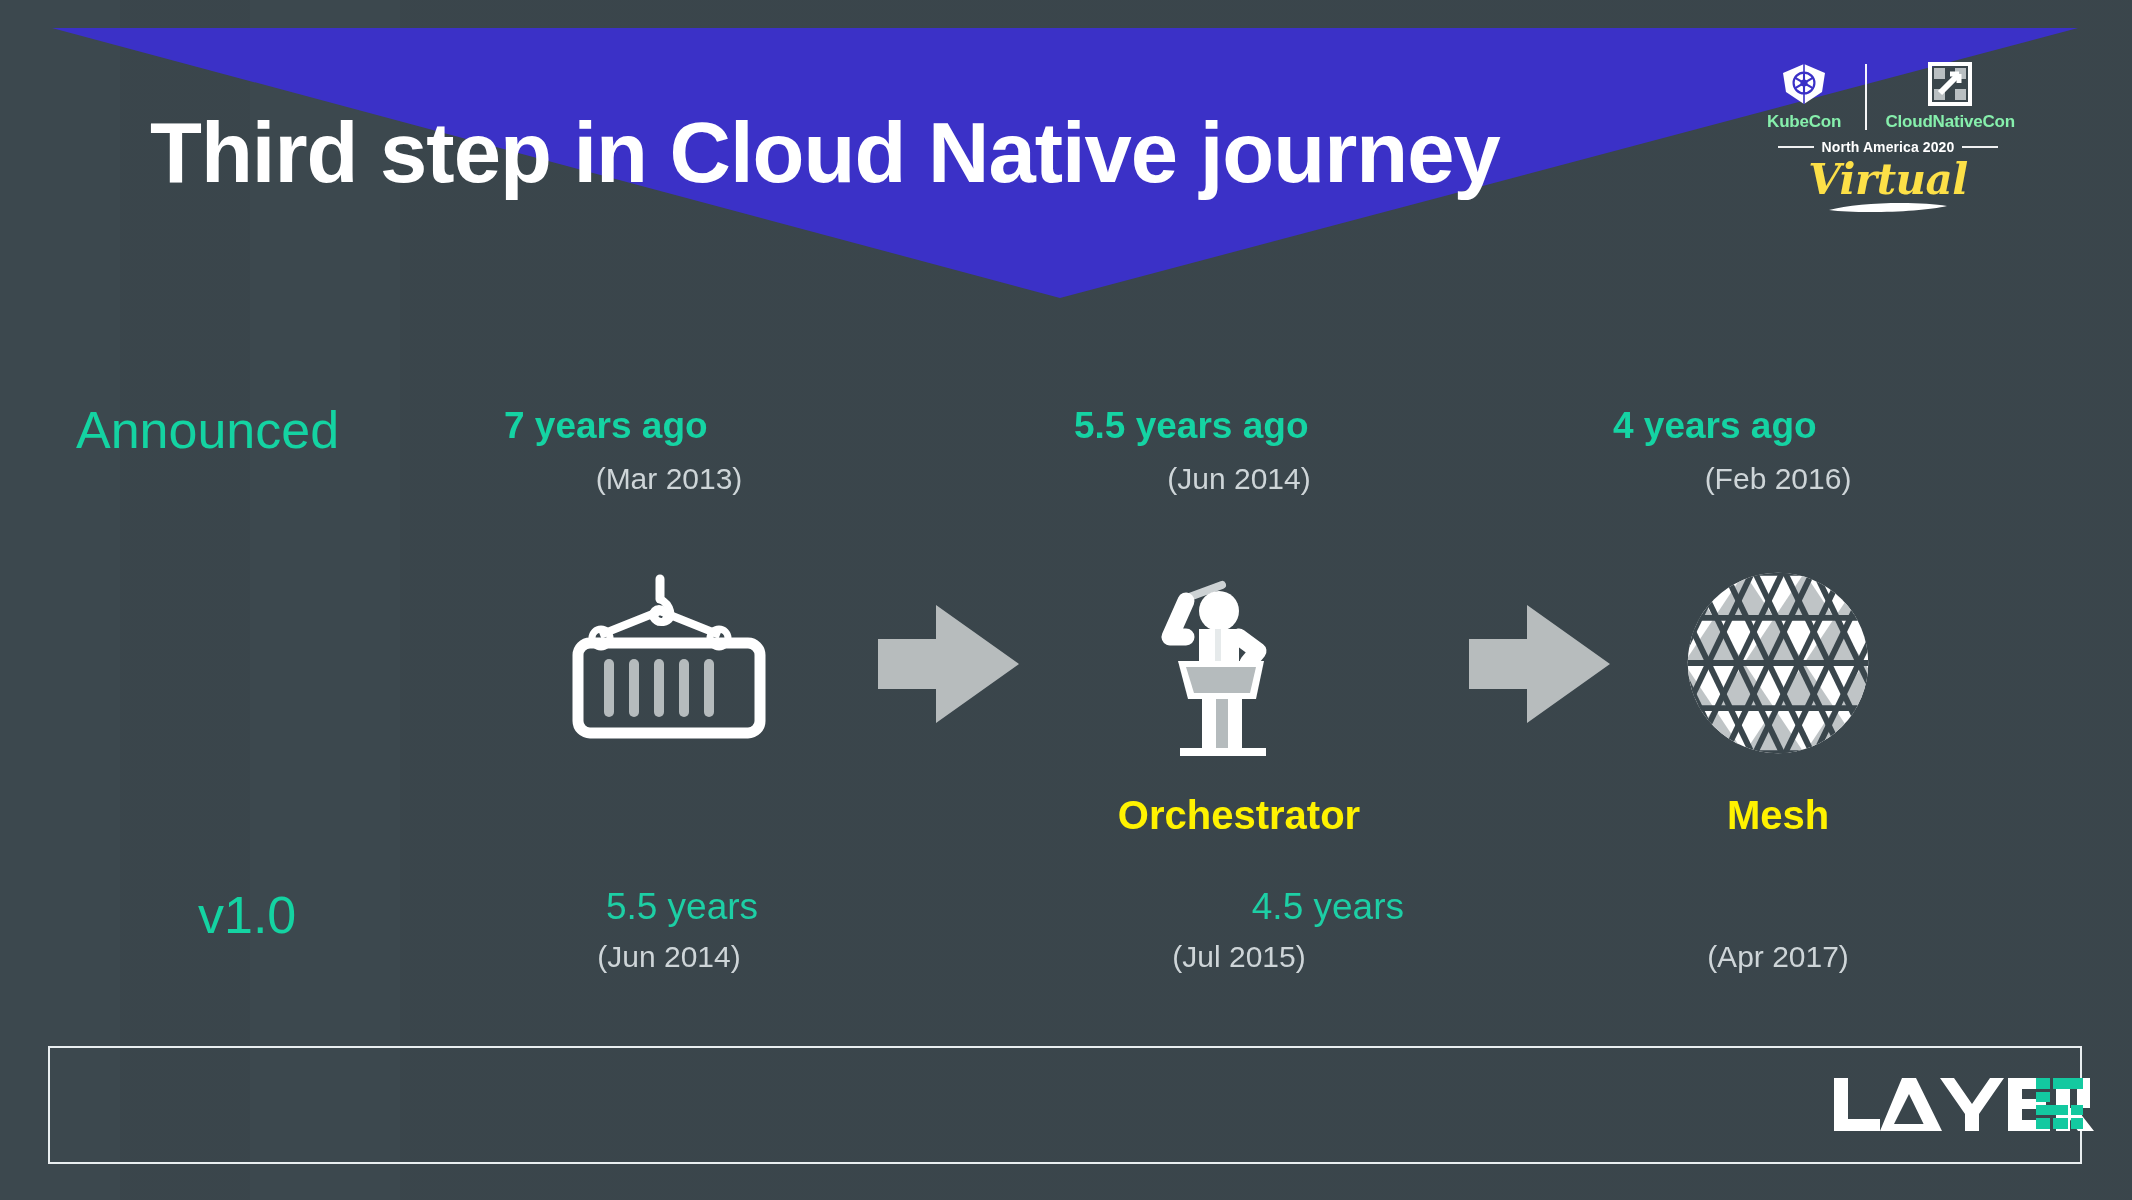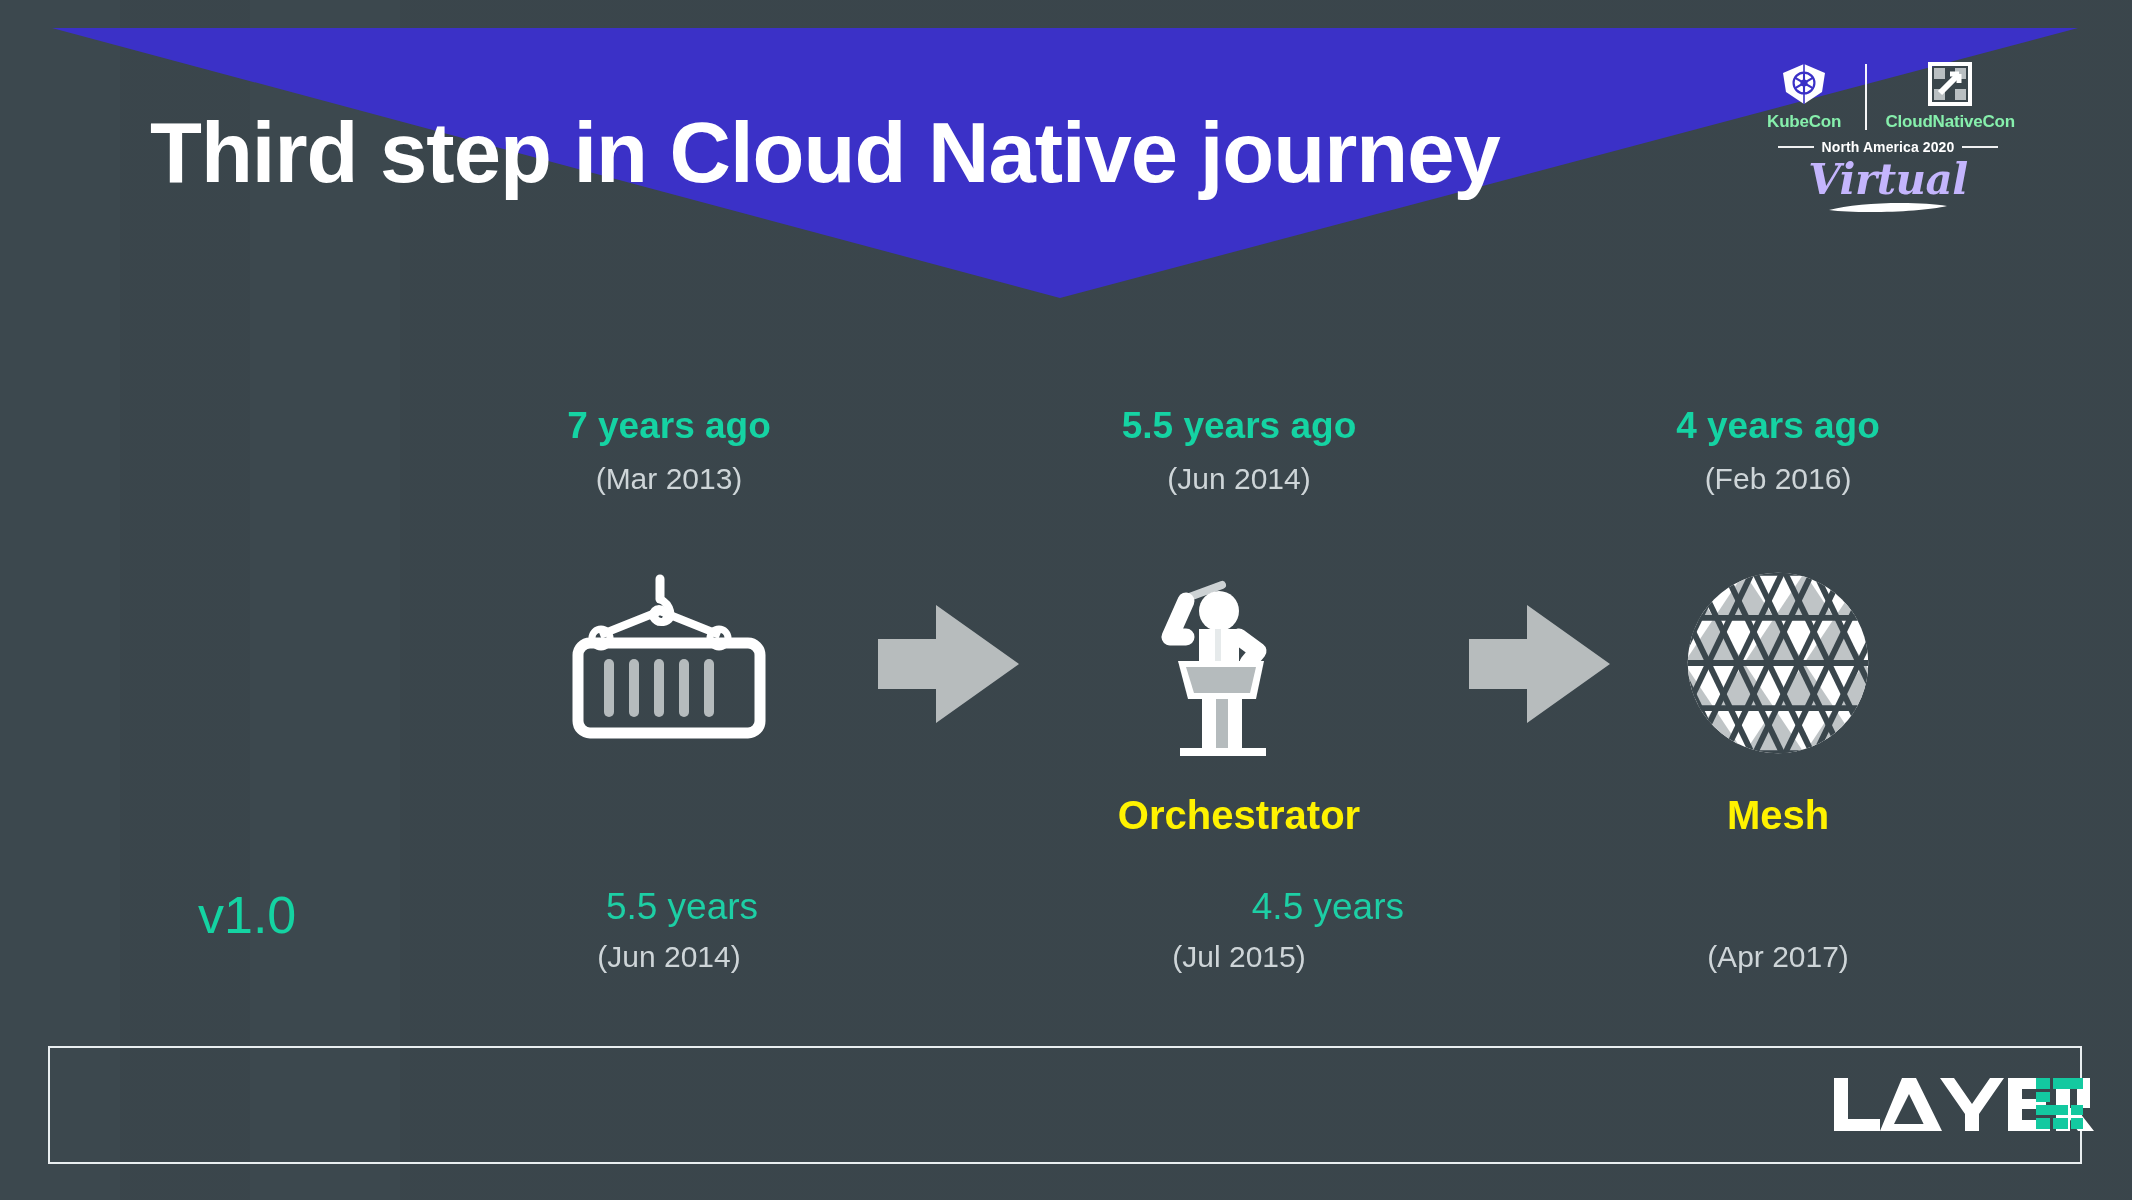--- a/index.html
+++ b/index.html
@@ -108,40 +108,40 @@
     white-space: nowrap;
     letter-spacing: 0.1px;
   }
   .kc-virtual {
     margin-top: 4px;
     text-align: center;
     font-family: "DejaVu Serif", serif;
     font-style: italic;
     font-size: 42px;
     font-weight: 700;
-    color: #c4b5fd;
+    color: #fde047;
     line-height: 1;
     letter-spacing: -0.5px;
   }
   .kc-swoosh { margin-top: -2px; display: flex; justify-content: center; }
 
   
   .row-label {
     position: absolute;
     color: #14d3a2;
     font-weight: 400;
     white-space: nowrap;
   }
   .row-label.announced { left: 76px;  top: 400px; font-size: 52px; }
   .row-label.v10       { left: 198px; top: 885px; font-size: 52px; }
 
   .ago {
     position: absolute;
     width: 330px;
-    text-align: center;
+    text-align: left;
     font-size: 37px;
     font-weight: 700;
     color: #15d3a3;
     white-space: nowrap;
     top: 405px;
   }
   .ago.c1 { left: 504px; }
   .ago.c2 { left: 1074px; }
   .ago.c3 { left: 1613px; }
 
@@ -309,20 +309,21 @@
 
     <div class="kc-virtual">Virtual</div>
 
     <div class="kc-swoosh">
       <svg width="130" height="16" viewBox="0 0 130 16">
         <path d="M6 11 C34 3, 96 2, 124 7 C100 13, 36 15, 6 11 Z" fill="#ffffff"></path>
       </svg>
     </div>
   </div>
 
+  <div class="row-label announced">Announced</div>
   <div class="row-label v10">v1.0</div>
 
   <div class="ago c1">7 years ago</div>
   <div class="ago-date c1">(Mar 2013)</div>
 
   <div class="ago c2">5.5 years ago</div>
   <div class="ago-date c2">(Jun 2014)</div>
 
   <div class="ago c3">4 years ago</div>
   <div class="ago-date c3">(Feb 2016)</div>

